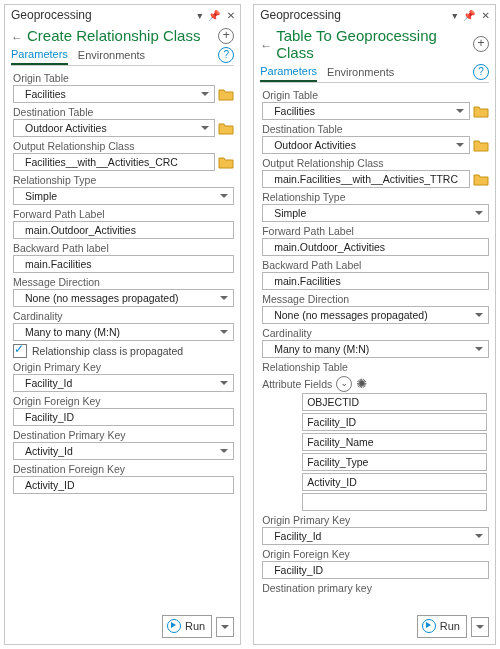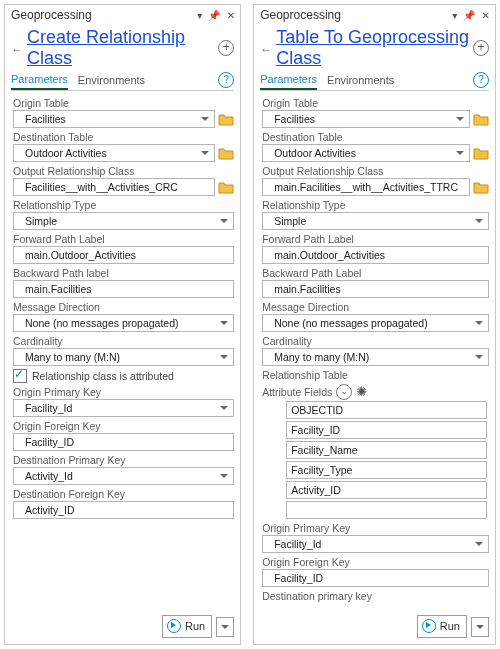--- a/index.html
+++ b/index.html
@@ -45,24 +45,23 @@
     display: flex;
     align-items: center;
     padding: 3px 6px 1px 6px;
   }
   .subheader .arrow {
     color: #666;
     font-size: 12px;
     margin-right: 4px;
   }
   .subheader .subtitle {
-    font-size: 18px;
-    color: #1d4ed8;
+    font-size: 15px;
+    color: #15803d;
     flex: 1;
-    text-decoration: underline;
   }
   .subheader .plus {
     width: 14px;
     height: 14px;
     border: 1px solid #777;
     border-radius: 50%;
     line-height: 12px;
     text-align: center;
     font-size: 12px;
     color: #555;
@@ -180,21 +179,21 @@
     line-height: 13px;
     font-size: 9px;
     color: #555;
   }
   .gear {
     font-size: 13px;
     color: #555;
     line-height: 14px;
   }
   .attr-list {
-    margin-left: 24px;
+    margin-left: 40px;
     margin-right: 2px;
   }
   .attr-item {
     border: 1px solid #b5b5b5;
     height: 16px;
     line-height: 16px;
     font-size: 10.5px;
     padding: 0 4px;
     margin-bottom: 2px;
     background: #fff;
@@ -341,21 +340,21 @@
 
       <div class="field-label">Cardinality</div>
       <div class="row">
           <div class="input-box select">
             <span>Many to many (M:N)</span>
           </div>
         </div>
 
       <div class="checkbox-row">
         <span class="checkbox checked"></span>
-        <span>Relationship class is attributed</span>
+        <span>Relationship class is propagated</span>
       </div>
 
       <div class="field-label">Origin Primary Key</div>
       <div class="row">
           <div class="input-box select">
             <span>Facility_Id</span>
           </div>
         </div>
 
       <div class="field-label">Origin Foreign Key</div>

